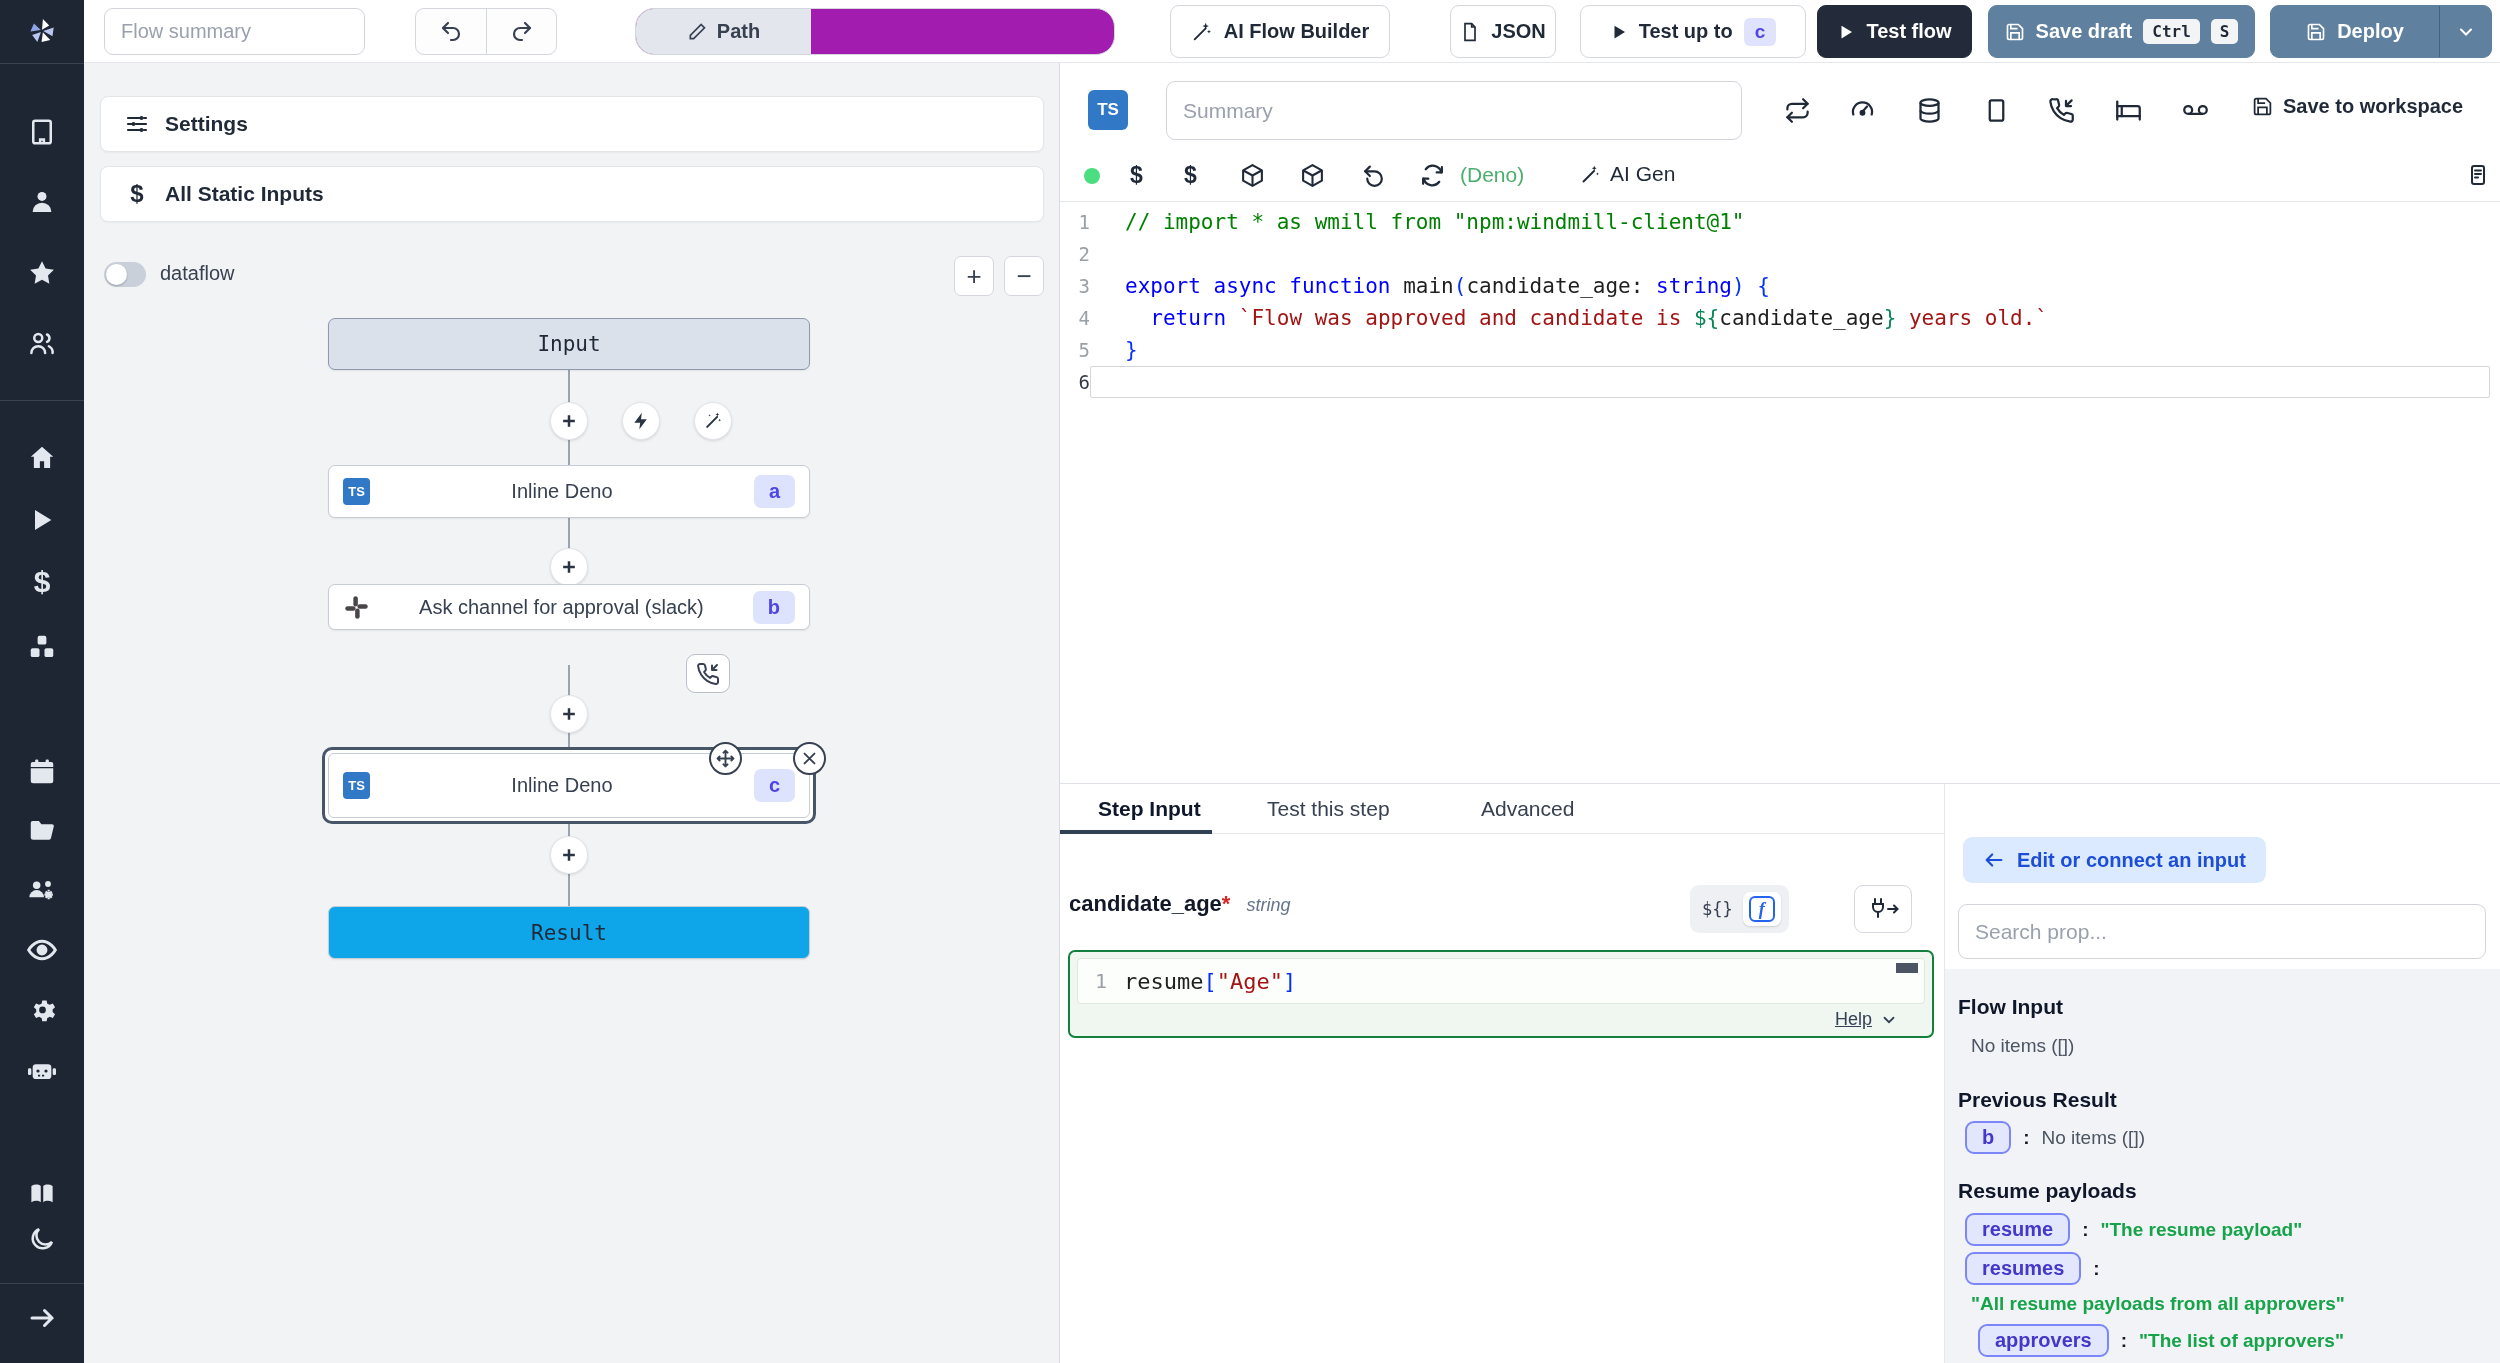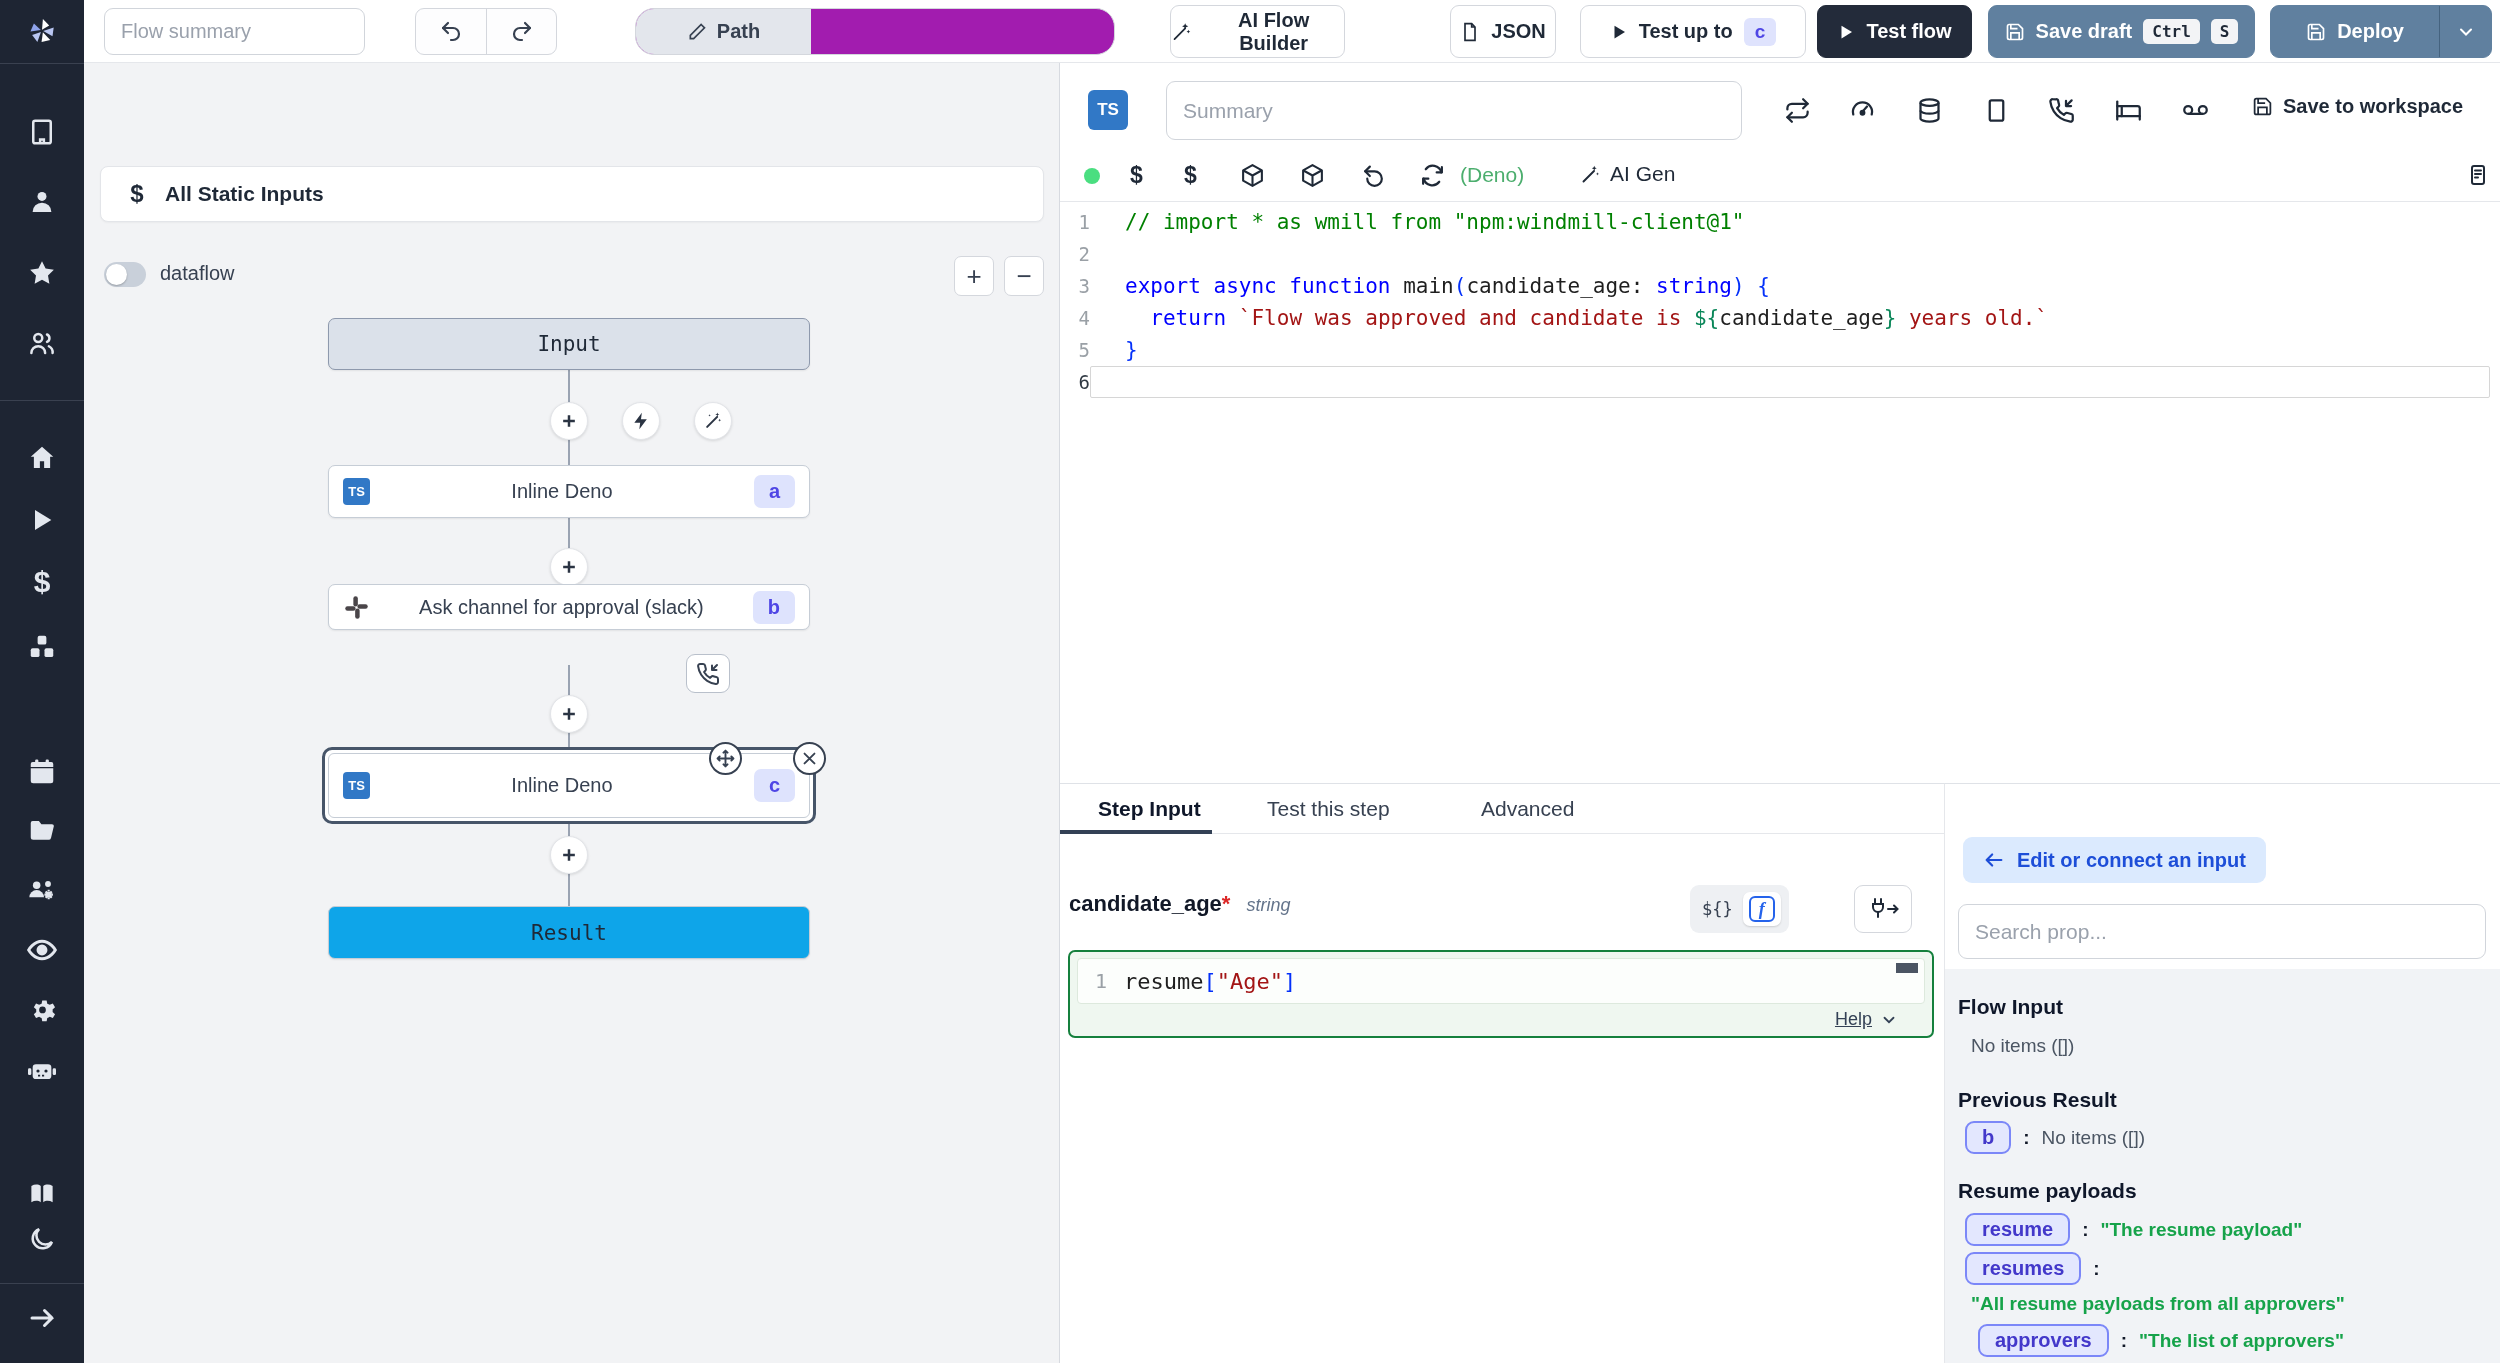--- a/index.html
+++ b/index.html
@@ -242,21 +242,21 @@
     </div>
     <div class="path-group" style="left:551px;top:8px;width:480px;height:47px;">
       <div class="path-chip">
         <svg width="20" height="20" viewBox="0 0 24 24" fill="none" stroke="#374151" stroke-width="2">
             <path d="M17 3l4 4L8 20H4v-4z"></path>
           </svg>
         <span>Path</span>
       </div>
     </div>
 
-    <button class="btn" style="left:1086px;top:5px;width:175px;height:53px;">
+    <button class="btn" style="left:1086px;top:5px;width:220px;height:53px;">
       <svg width="22" height="22" viewBox="0 0 24 24" fill="none" stroke="#1f2937" stroke-width="2" stroke-linecap="round">
           <path d="M4 20L16 8"></path>
           <path d="M15 4.5l1-2.5 1 2.5L19.5 5.5 17 6.5l-1 2.5-1-2.5L12.5 5.5z" fill="#1f2937" stroke="none"></path>
           <path d="M19 11l.6-1.5.6 1.5 1.5.6-1.5.6-.6 1.5-.6-1.5-1.5-.6z" fill="#1f2937" stroke="none"></path>
         </svg>
       <span>AI Flow Builder</span>
     </button>
     <button class="btn" style="left:1366px;top:5px;width:106px;height:53px;">
       <svg width="20" height="20" viewBox="0 0 24 24" fill="none" stroke="#1f2937" stroke-width="2">
           <path d="M6 2h8l4 4v16H6z"></path>
@@ -296,20 +296,29 @@
       </div>
       <div style="width:52px;height:100%;border-left:1px solid rgba(20,45,70,.35);display:flex;align-items:center;justify-content:center;">
         <svg width="20" height="20" viewBox="0 0 24 24" fill="none" stroke="#fff" stroke-width="2.4" stroke-linecap="round">
             <path d="M6 9l6 6 6-6"></path>
           </svg>
       </div>
     </div>
   </div>
 
   <div class="abs flow-panel">
+    <div class="card" style="left:16px;top:33px;width:944px;height:56px;">
+      <svg width="24" height="24" viewBox="0 0 24 24" fill="none" stroke="#1f2937" stroke-width="2.2" stroke-linecap="round">
+          <path d="M3 6h12M19 6h2M3 12h4M11 12h10M3 18h12M19 18h2"></path>
+          <circle cx="16.5" cy="6" r="2" fill="#1f2937" stroke="none"></circle>
+          <circle cx="8.5" cy="12" r="2" fill="#1f2937" stroke="none"></circle>
+          <circle cx="16.5" cy="18" r="2" fill="#1f2937" stroke="none"></circle>
+        </svg>
+      <span>Settings</span>
+    </div>
     <div class="card" style="left:16px;top:103px;width:944px;height:56px;">
       <span style="font-size:24px;font-weight:700;width:24px;text-align:center;">$</span>
       <span>All Static Inputs</span>
     </div>
 
     <div class="toggle" style="left:20px;top:199px;width:42px;height:25px;">
         <div class="knob" style="width:21px;height:21px;"></div>
       </div>
     <span class="abs" style="left:76px;top:199px;font-size:20px;color:#374151;">dataflow</span>
     <div class="zoom-btn" style="left:870px;top:193px;">+</div>

